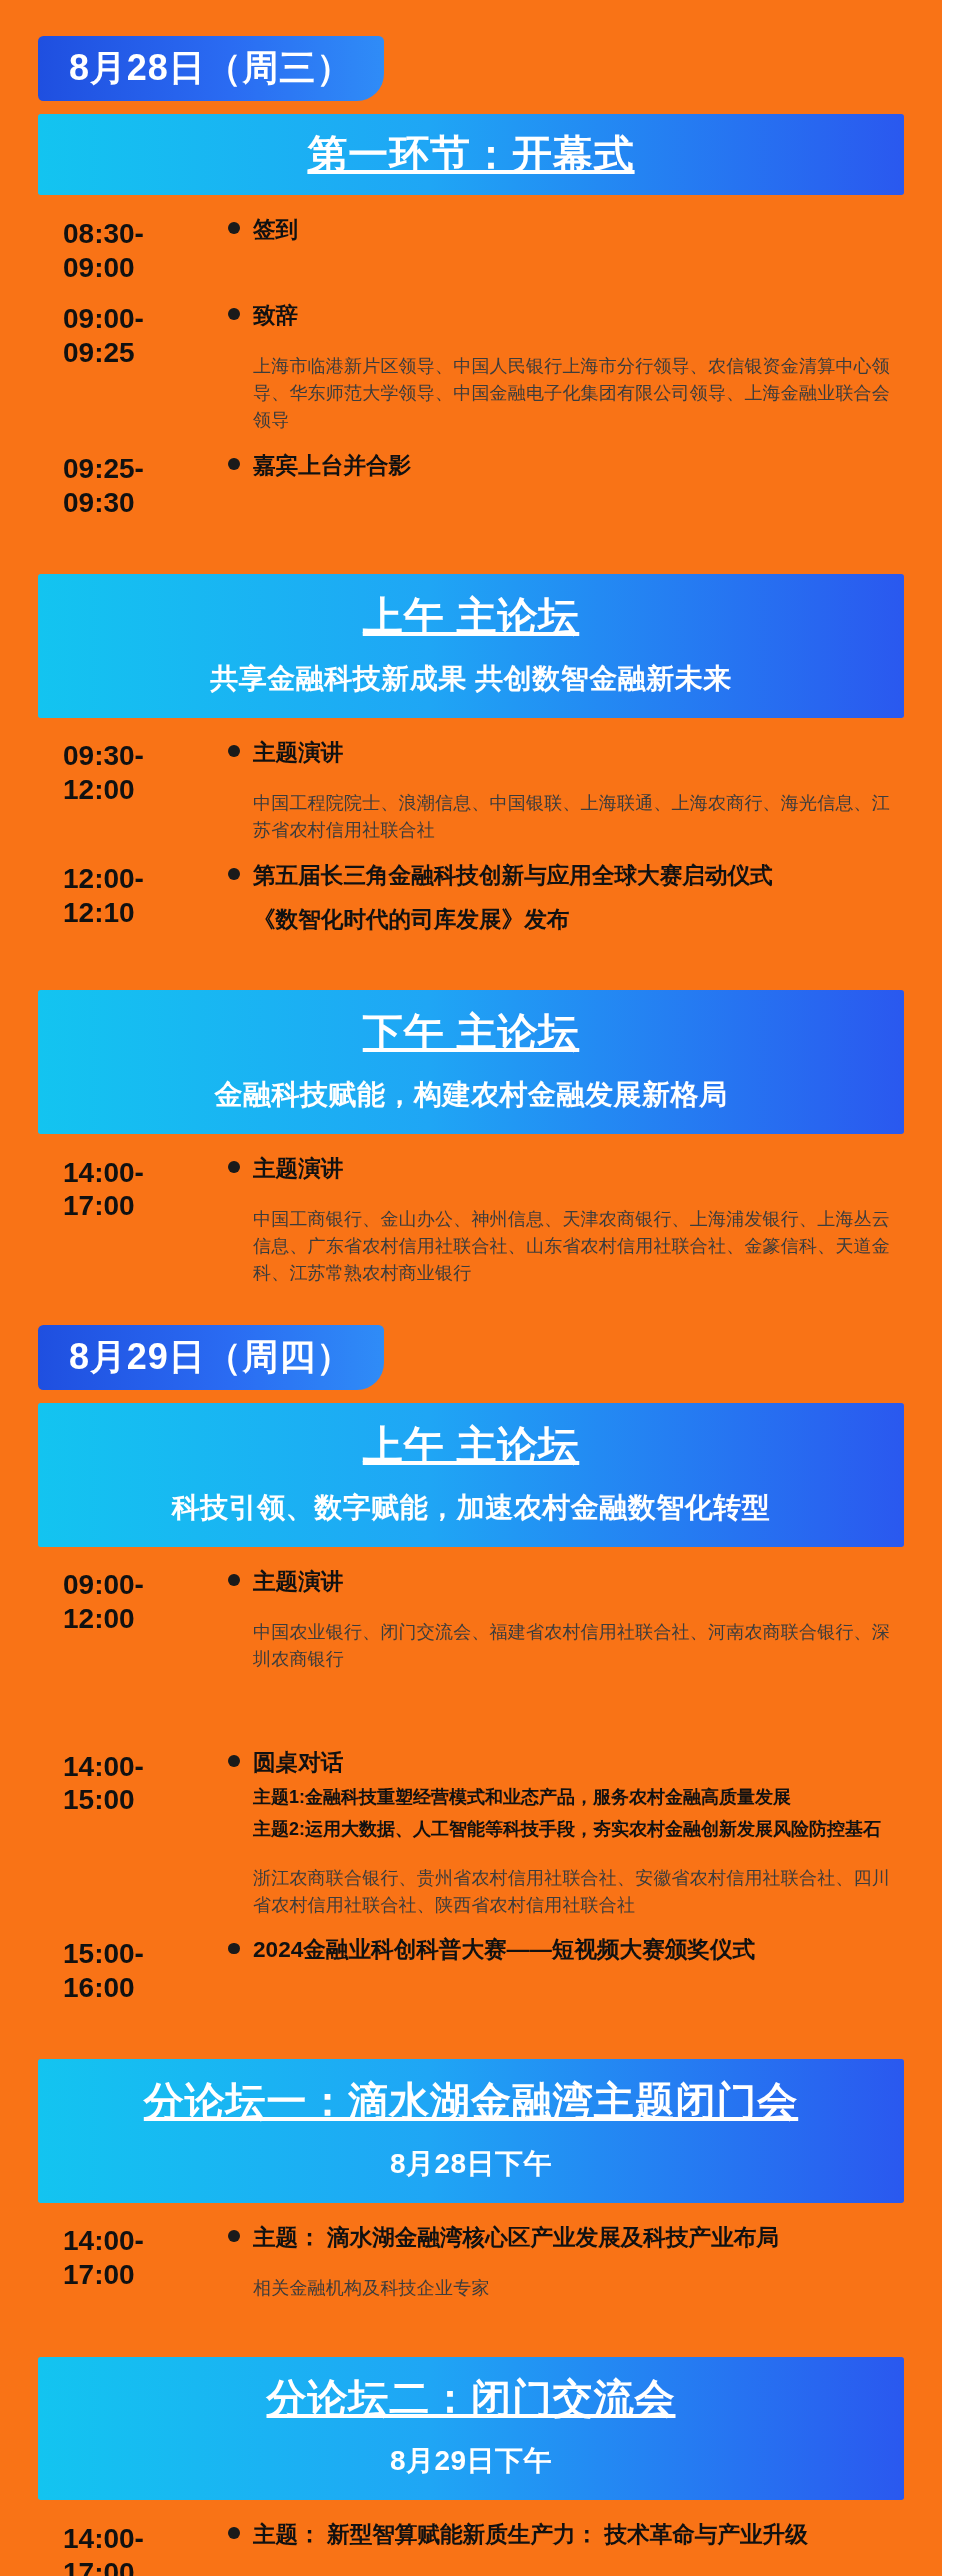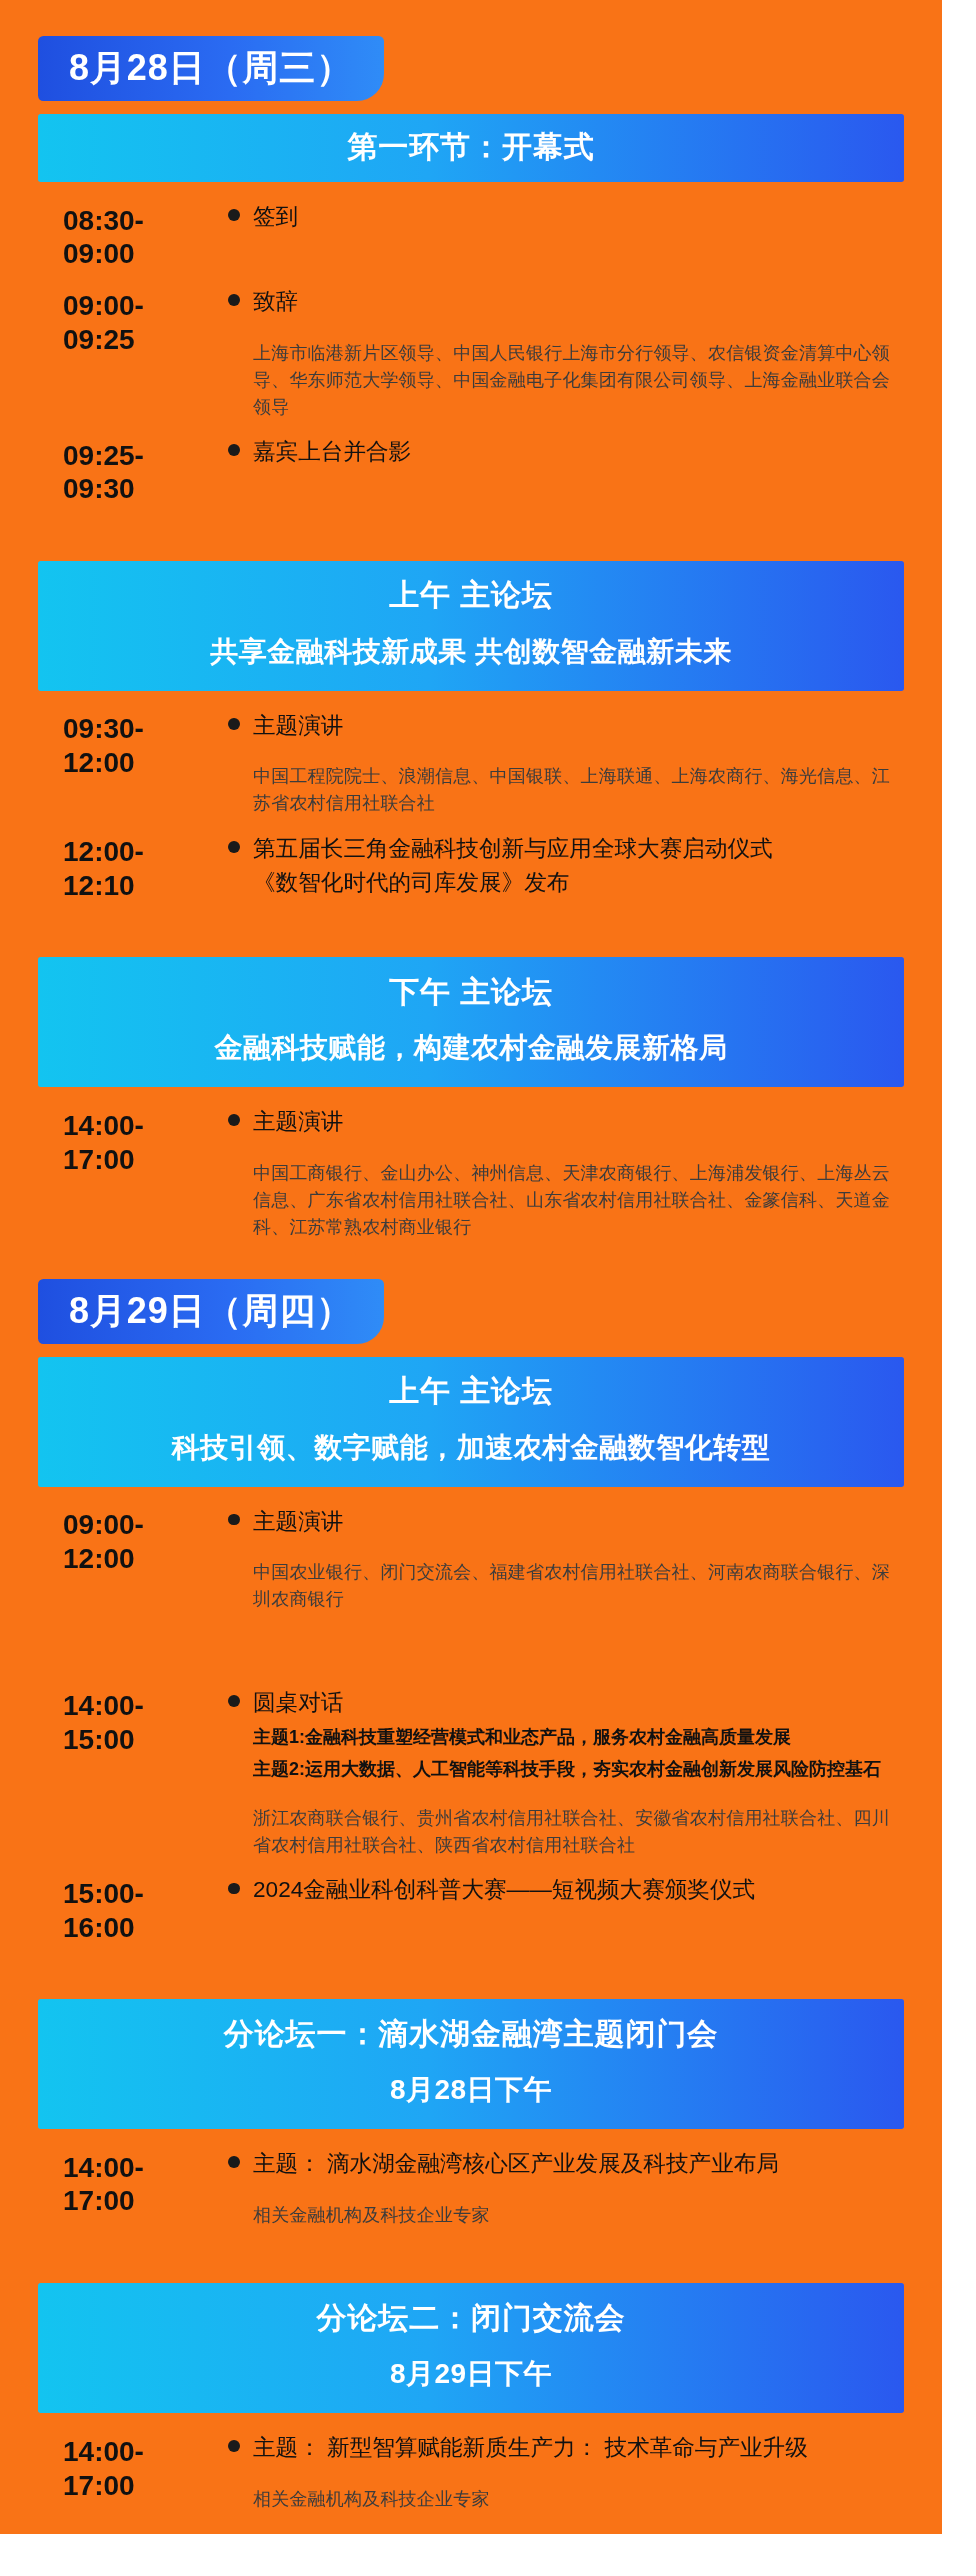--- a/index.html
+++ b/index.html
@@ -35,24 +35,25 @@
   .banner {
     margin: 0 38px;
     background: linear-gradient(90deg, #13c4f0 0%, #1fa6f5 45%, #2a58ef 100%);
     color: #ffffff;
     text-align: center;
     padding: 12.7px 9px 14.5px 9px;
     border-radius: 2.7px;
   }
   .banner.two-line { padding: 14.5px 9px 18px 9px; }
   .banner .line1 {
-    font-size: 30px;
+    font-size: 40px;
     font-weight: bold;
     letter-spacing: 0.9px;
     line-height: 1.35;
+    text-decoration: underline;
   }
   .banner .line2 {
     font-size: 30px;
     font-weight: bold;
     letter-spacing: 0.5px;
     line-height: 1.5;
     margin-top: 15px;
   }
   .banner.sub .line2 { font-size: 28px; }
 
@@ -89,25 +90,25 @@
   .dot {
     width: 11.8px;
     height: 11.8px;
     border-radius: 50%;
     background: #1a1a1a;
     display: block;
   }
   .content { flex: 1 1 auto; padding-right: 12.7px; }
   .title {
     font-size: 22.6px;
-    font-weight: normal;
+    font-weight: bold;
     color: #111111;
     line-height: 1.35;
   }
-  .title + .title { margin-top: 4px; }
+  .title + .title { margin-top: 14px; }
   .desc {
     font-size: 18px;
     color: #3c3c3c;
     line-height: 1.5;
     margin-top: 22px;
     letter-spacing: 0.2px;
   }
   .subtheme {
     font-size: 18px;
     font-weight: bold;

